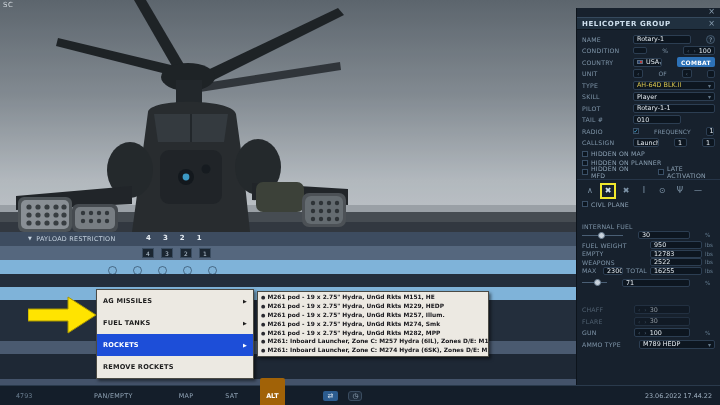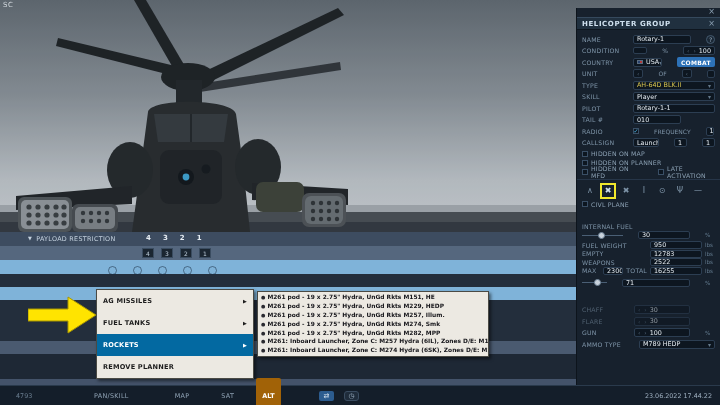--- a/index.html
+++ b/index.html
@@ -67,21 +67,21 @@
   .stnums{position:absolute;left:146px;top:2px;display:flex;gap:12px;}
   .stnum{font-size:7px;font-weight:bold;color:#e8eef4;}
   .stboxes{position:absolute;left:142px;top:16px;display:flex;gap:7px;}
   .stbox{width:12px;height:10px;background:#1b2631;border:1px solid #3a4c60;color:#bccbd8;font-size:6px;display:flex;align-items:center;justify-content:center;}
   .slotcircle{position:absolute;width:9px;height:9px;border-radius:50%;border:1px solid rgba(170,200,225,.5);}
   .slotcircle.darkring{border-color:rgba(25,45,65,.55);}
 
   
   .ctx{position:absolute;left:96px;top:289px;width:158px;background:#ece9e2;border:1px solid #4a4a44;box-shadow:2px 2px 3px rgba(0,0,0,.5);}
   .ctx-item{height:13.5px;display:flex;align-items:center;justify-content:space-between;padding:11px 6px;font-size:6.6px;font-weight:bold;color:#1d1d1d;letter-spacing:.2px;}
-  .ctx-item.active{background:#0369a1;color:#fff;}
+  .ctx-item.active{background:#1d4ed8;color:#fff;}
   .ctx-arrow{font-size:5px;}
   .submenu{position:absolute;left:257px;top:291px;width:232px;background:#ece9e2;border:1px solid #4a4a44;box-shadow:2px 2px 3px rgba(0,0,0,.5);padding:1px 0;}
   .sub-item{height:8.8px;display:flex;align-items:center;gap:2px;padding:0 3px;font-size:5.9px;font-weight:bold;color:#15151a;white-space:nowrap;overflow:hidden;}
   .sub-bullet{font-size:5px;color:#2a2a30;}
 
   
   .cursor-arrow{position:absolute;left:28px;top:296px;width:70px;height:38px;}
 
   
   .statusbar{position:absolute;left:0;top:385px;width:720px;height:20px;background:#141e2a;border-top:1px solid #2a3a4c;display:flex;align-items:center;font-size:6.4px;color:#8fa2b4;}
@@ -277,21 +277,21 @@
         <span>FUEL TANKS</span>
         <span class="ctx-arrow">▶</span>
       </div>
 
       <div class="ctx-item active">
         <span>ROCKETS</span>
         <span class="ctx-arrow">▶</span>
       </div>
 
       <div class="ctx-item">
-        <span>REMOVE PLANNER</span>
+        <span>REMOVE ROCKETS</span>
         <span class="ctx-arrow" style="visibility: hidden;">▶</span>
       </div>
     </div>
 
   <div class="submenu">
 
       <div class="sub-item">
         <span class="sub-bullet">●</span>
         <span>M261 pod - 19 x 2.75" Hydra, UnGd Rkts M151, HE</span>
       </div>
@@ -553,21 +553,21 @@
       <span class="flabel" style="width:42px;">AMMO TYPE</span>
       <span class="dropdown grow">
         <span>M789 HEDP</span>
         <span class="caret">▾</span>
       </span>
     </div>
   </div>
 
   <div class="statusbar">
     <span class="sb-coords">4793</span>
-    <span class="sb-item">PAN/SKILL</span>
+    <span class="sb-item">PAN/EMPTY</span>
     <span class="sb-item sb-map">MAP</span>
     <span class="sb-item sb-sat">SAT</span>
     <span class="sb-alt">ALT</span>
     <span class="sb-icon-btn">⇄</span>
     <span class="sb-clock-btn">◷</span>
     <span class="sb-date">23.06.2022 17.44.22</span>
   </div>
 
 </div>
 

